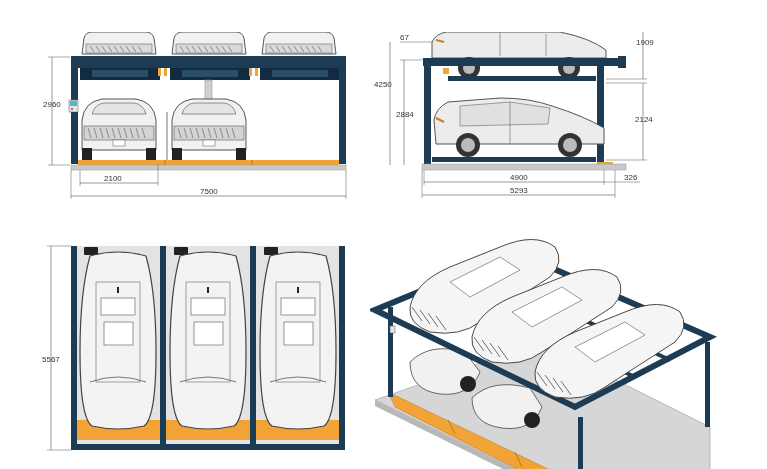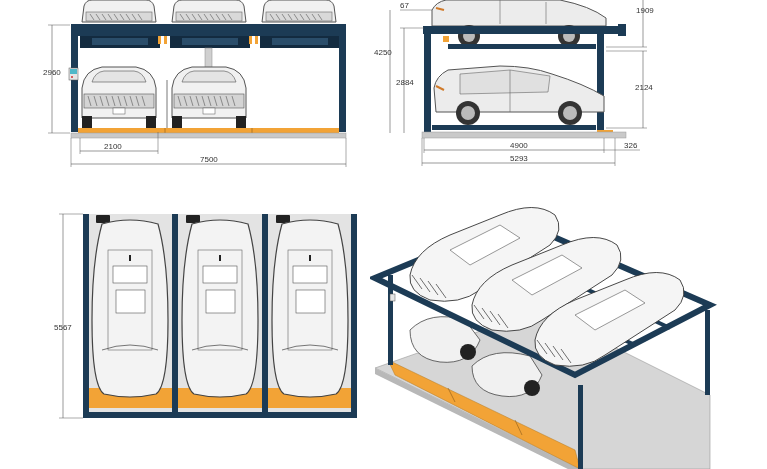--- a/index.html
+++ b/index.html
@@ -1,17 +1,17 @@
 <!DOCTYPE html>
 <html><head>
 <meta charset="utf-8">
 <style>
   html,body{margin:0;padding:0;background:#ffffff;}
   body{width:767px;height:469px;position:relative;overflow:hidden;font-family:"Liberation Sans",sans-serif;}
-  .view{position:absolute;}
+  .view{position:absolute;margin-top:32px;}
   svg{display:block;}
   .dim{font-family:"Liberation Sans",sans-serif;font-size:8px;fill:#333;}
 </style>
 </head>
 <body>
 
 <div class="view" style="left:12px;top:0;width:345px;height:175px;">
   <svg width="345" height="175" viewBox="0 0 345 175">
 
     <g>
@@ -184,21 +184,21 @@
 
     <g>
       <line x1="52" y1="163" x2="245" y2="163" stroke="#555" stroke-width="0.6"></line>
       <line x1="52" y1="138" x2="52" y2="166" stroke="#555" stroke-width="0.5"></line>
       <line x1="245" y1="153" x2="245" y2="166" stroke="#555" stroke-width="0.5"></line>
       <text class="dim" x="140" y="161">5293</text>
     </g>
   </svg>
 </div>
 
-<div class="view" style="left:0;top:200px;width:345px;height:230px;padding-left:24px;">
+<div class="view" style="left:12px;top:200px;width:345px;height:230px;">
   <svg width="345" height="230" viewBox="0 0 345 230">
     <rect x="59" y="14" width="274" height="204" fill="#e3e3e3"></rect>
 
     <rect x="59" y="14" width="6" height="204" fill="#1c3b55"></rect>
     <rect x="148" y="14" width="6" height="204" fill="#1c3b55"></rect>
     <rect x="238" y="14" width="6" height="204" fill="#1c3b55"></rect>
     <rect x="327" y="14" width="6" height="204" fill="#1c3b55"></rect>
     <rect x="59" y="212" width="274" height="6" fill="#1c3b55"></rect>
 
     <rect x="65" y="188" width="83" height="20" fill="#f2a336"></rect>

